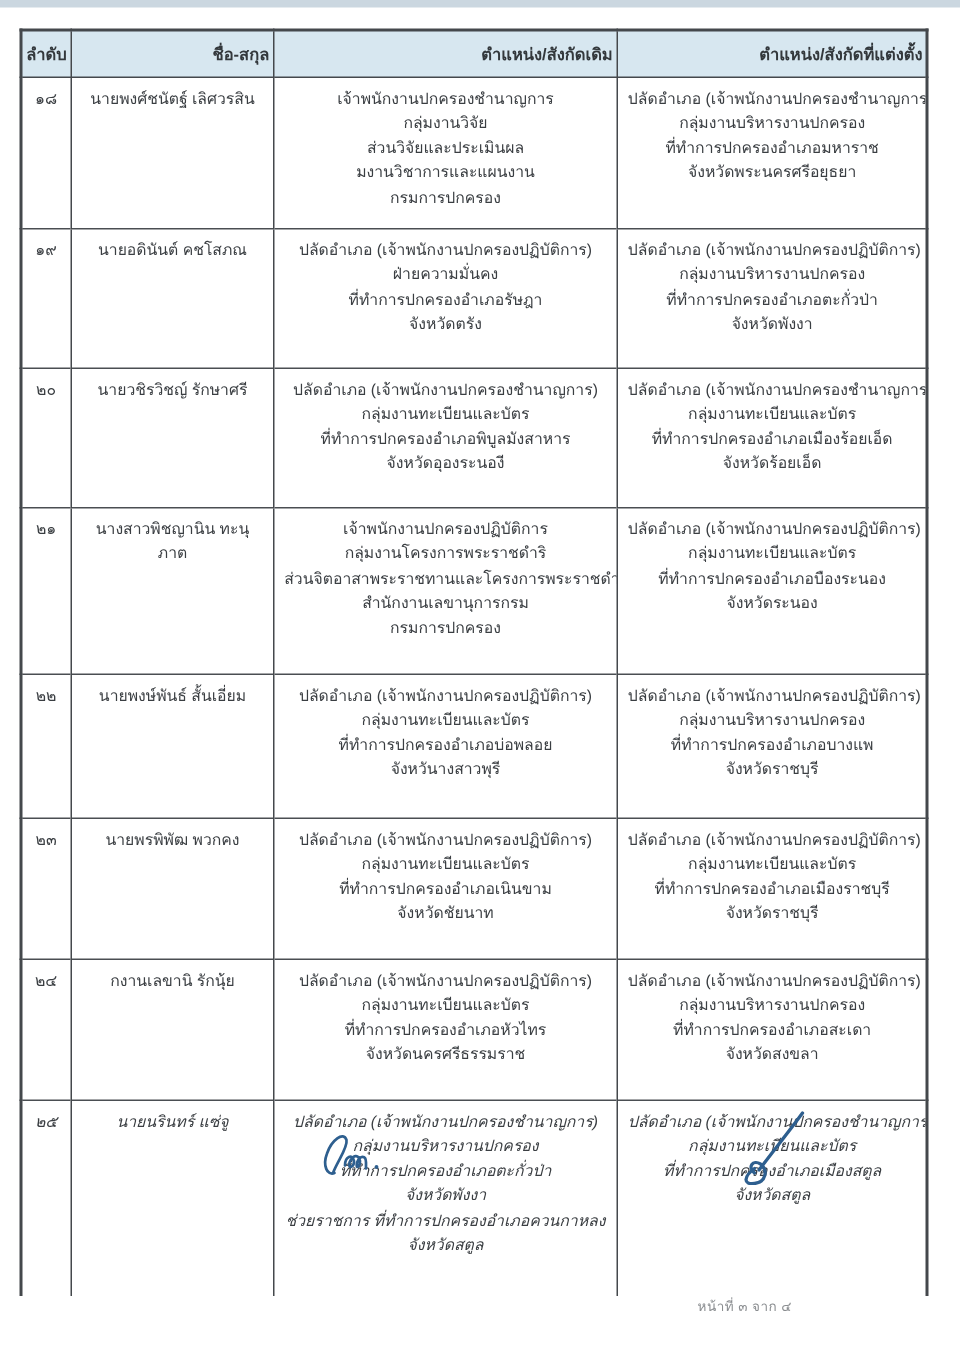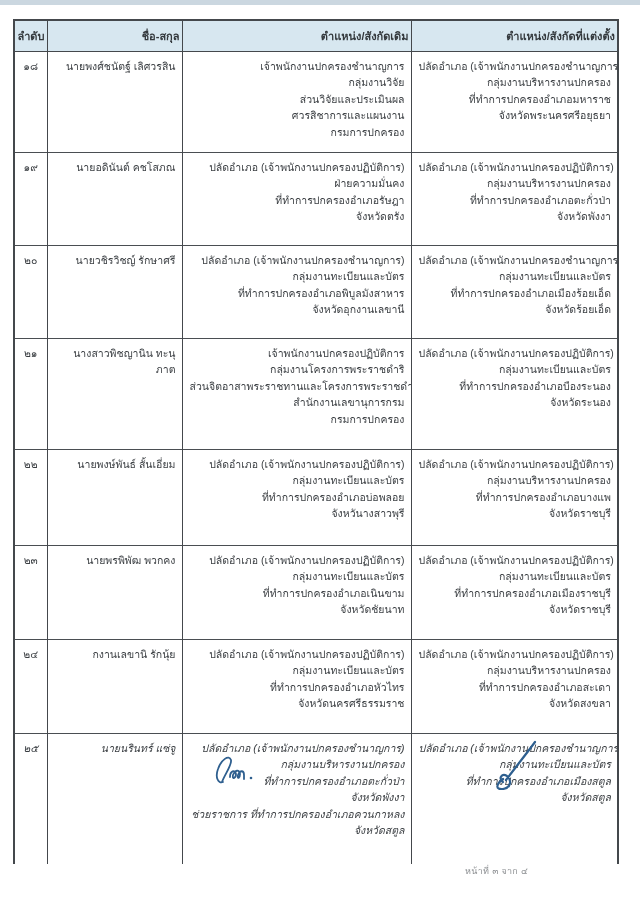--- a/index.html
+++ b/index.html
@@ -17,21 +17,21 @@
   }
   th{
     background:#d7e7f0;
     font-size:11px;font-weight:bold;color:#33383c;
     text-align:right;vertical-align:middle;
     padding:6px 2px;
     border:1.5px solid #44484c;
     height:16px;
   }
   td{
-    vertical-align:top;text-align:right;
+    vertical-align:top;text-align:center;
     font-size:10.5px;line-height:16.4px;color:#3a3e42;
     padding:6px 6px 2px 7px;
     border-left:1.5px solid #44484c;border-right:1.5px solid #44484c;
     border-top:1px solid #4a4e52;
     overflow:hidden;
   }
   td.cell-no{text-align:center;padding-left:1px;padding-right:1px;}
   tbody tr:nth-child(1) td{height:92px}
   tbody tr:nth-child(2) td{height:84px}
   tbody tr:nth-child(3) td{height:84px}
@@ -71,21 +71,21 @@
     </tr>
   </thead>
   <tbody>
       <tr>
         <td class="cell-no">๑๘</td>
         <td class="cell-name">นายพงศ์ชนัตฐ์ เลิศวรสิน</td>
         <td class="cell-former">
           <div class="cell-line">เจ้าพนักงานปกครองชำนาญการ</div>
           <div class="cell-line">กลุ่มงานวิจัย</div>
           <div class="cell-line">ส่วนวิจัยและประเมินผล</div>
-          <div class="cell-line">ศวรสิชาการและแผนงาน</div>
+          <div class="cell-line">มงานวิชาการและแผนงาน</div>
           <div class="cell-line">กรมการปกครอง</div>
         </td>
         <td class="cell-appointed">
           <div class="cell-line">ปลัดอำเภอ (เจ้าพนักงานปกครองชำนาญการ)</div>
           <div class="cell-line">กลุ่มงานบริหารงานปกครอง</div>
           <div class="cell-line">ที่ทำการปกครองอำเภอมหาราช</div>
           <div class="cell-line">จังหวัดพระนครศรีอยุธยา</div>
         </td>
       </tr>
       <tr>
@@ -104,21 +104,21 @@
           <div class="cell-line">จังหวัดพังงา</div>
         </td>
       </tr>
       <tr>
         <td class="cell-no">๒๐</td>
         <td class="cell-name">นายวชิรวิชญ์ รักษาศรี</td>
         <td class="cell-former">
           <div class="cell-line">ปลัดอำเภอ (เจ้าพนักงานปกครองชำนาญการ)</div>
           <div class="cell-line">กลุ่มงานทะเบียนและบัตร</div>
           <div class="cell-line">ที่ทำการปกครองอำเภอพิบูลมังสาหาร</div>
-          <div class="cell-line">จังหวัดอุกงานเลขานี</div>
+          <div class="cell-line">จังหวัดอุองระนองี</div>
         </td>
         <td class="cell-appointed">
           <div class="cell-line">ปลัดอำเภอ (เจ้าพนักงานปกครองชำนาญการ)</div>
           <div class="cell-line">กลุ่มงานทะเบียนและบัตร</div>
           <div class="cell-line">ที่ทำการปกครองอำเภอเมืองร้อยเอ็ด</div>
           <div class="cell-line">จังหวัดร้อยเอ็ด</div>
         </td>
       </tr>
       <tr>
         <td class="cell-no">๒๑</td>

